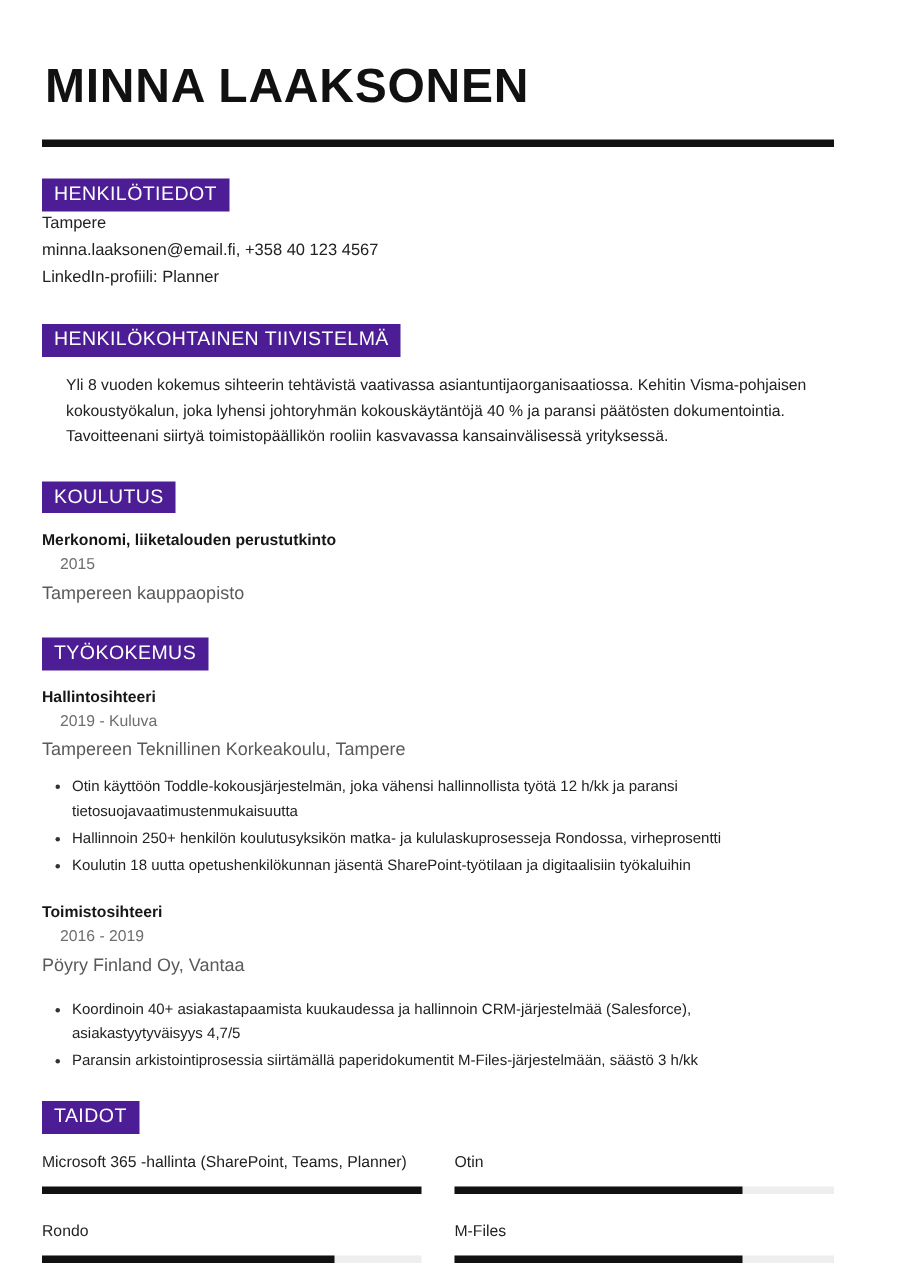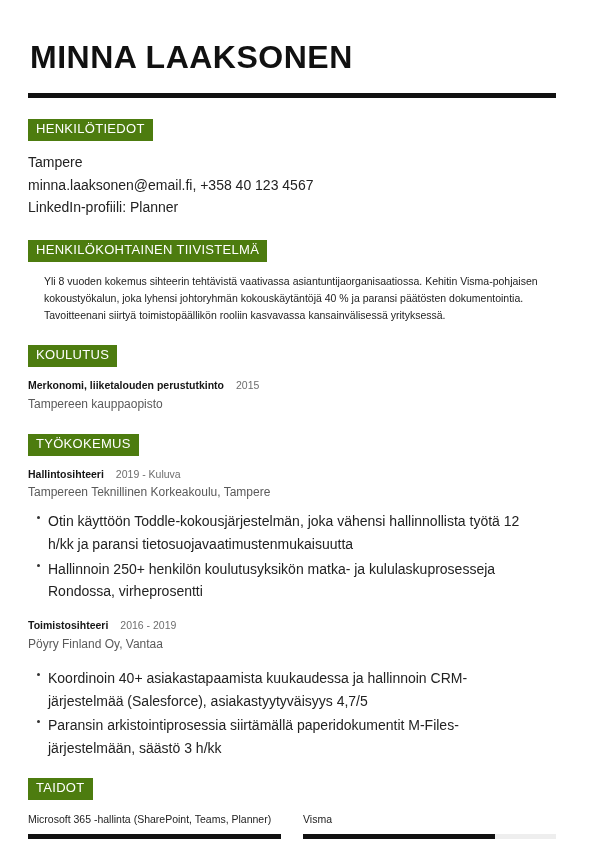--- a/index.html
+++ b/index.html
@@ -39,51 +39,51 @@
     margin-top: 18px;
   }
 
   
   .section {
     margin-top: 21px;
   }
   .section.tight { margin-top: 18px; }
   .badge {
     display: inline-block;
-    background: #4d7c0f;
+    background: #4c1d95;
     color: #ffffff;
     font-size: 13px;
     font-weight: 500;
     letter-spacing: 0.3px;
     padding: 3px 8px 4px 8px;
     line-height: 1.15;
   }
 
   
   .body-text {
     font-size: 10.5px;
     line-height: 1.62;
     color: #222222;
     margin-top: 11px;
     margin-left: 16px;
   }
   .contact-lines {
-    font-size: 14px;
+    font-size: 11px;
     line-height: 1.62;
     color: #222222;
-    margin-top: 10px;
   }
   .contact-lines div { white-space: nowrap; }
 
   
   .entry { margin-top: 11px; }
   .entry-head {
     display: flex;
-    justify-content: flex-start;
+    justify-content: space-between;
     align-items: baseline;
+    flex-direction: column;
   }
   .entry-title {
     font-size: 10.5px;
     font-weight: 700;
     color: #161616;
     line-height: 1.5;
   }
   .entry-date {
     font-size: 10.5px;
     color: #6e6e6e;
@@ -97,21 +97,21 @@
     line-height: 1.5;
     margin-top: 1px;
   }
   .bullets {
     margin: 9px 0 0 0;
     padding: 0 0 0 20px;
     list-style: none;
   }
   .bullets li {
     position: relative;
-    font-size: 14px;
+    font-size: 10px;
     line-height: 1.62;
     color: #222222;
     margin-bottom: 2px;
     padding-right: 18px;
   }
   .bullets li::before {
     content: "";
     position: absolute;
     left: -11px;
     top: 6px;
@@ -188,20 +188,21 @@
 
     <div class="entry">
       <div class="entry-head">
         <span class="entry-title">Hallintosihteeri</span>
         <span class="entry-date">2019 - Kuluva</span>
       </div>
       <div class="entry-sub">Tampereen Teknillinen Korkeakoulu, Tampere</div>
       <ul class="bullets">
         <li>Otin käyttöön Toddle-kokousjärjestelmän, joka vähensi hallinnollista työtä 12 h/kk ja paransi tietosuojavaatimustenmukaisuutta</li>
         <li>Hallinnoin 250+ henkilön koulutusyksikön matka- ja kululaskuprosesseja Rondossa, virheprosentti</li>
+        <li>Koulutin 18 uutta opetushenkilökunnan jäsentä SharePoint-työtilaan ja digitaalisiin työkaluihin</li>
       </ul>
     </div>
 
     <div class="entry" style="margin-top:15px;">
       <div class="entry-head">
         <span class="entry-title">Toimistosihteeri</span>
         <span class="entry-date">2016 - 2019</span>
       </div>
       <div class="entry-sub">Pöyry Finland Oy, Vantaa</div>
       <ul class="bullets" style="margin-top:14px;">
@@ -216,21 +217,21 @@
     <div class="skills-grid">
 
       <div class="skill">
         <div class="skill-name">Microsoft 365 -hallinta (SharePoint, Teams, Planner)</div>
         <div class="skill-bar">
             <span style="width: 100%;"></span>
           </div>
       </div>
 
       <div class="skill">
-        <div class="skill-name">Visma</div>
+        <div class="skill-name">Otin</div>
         <div class="skill-bar">
             <span style="width: 76%;"></span>
           </div>
       </div>
 
       <div class="skill">
         <div class="skill-name">Rondo</div>
         <div class="skill-bar">
             <span style="width: 77%;"></span>
           </div>

